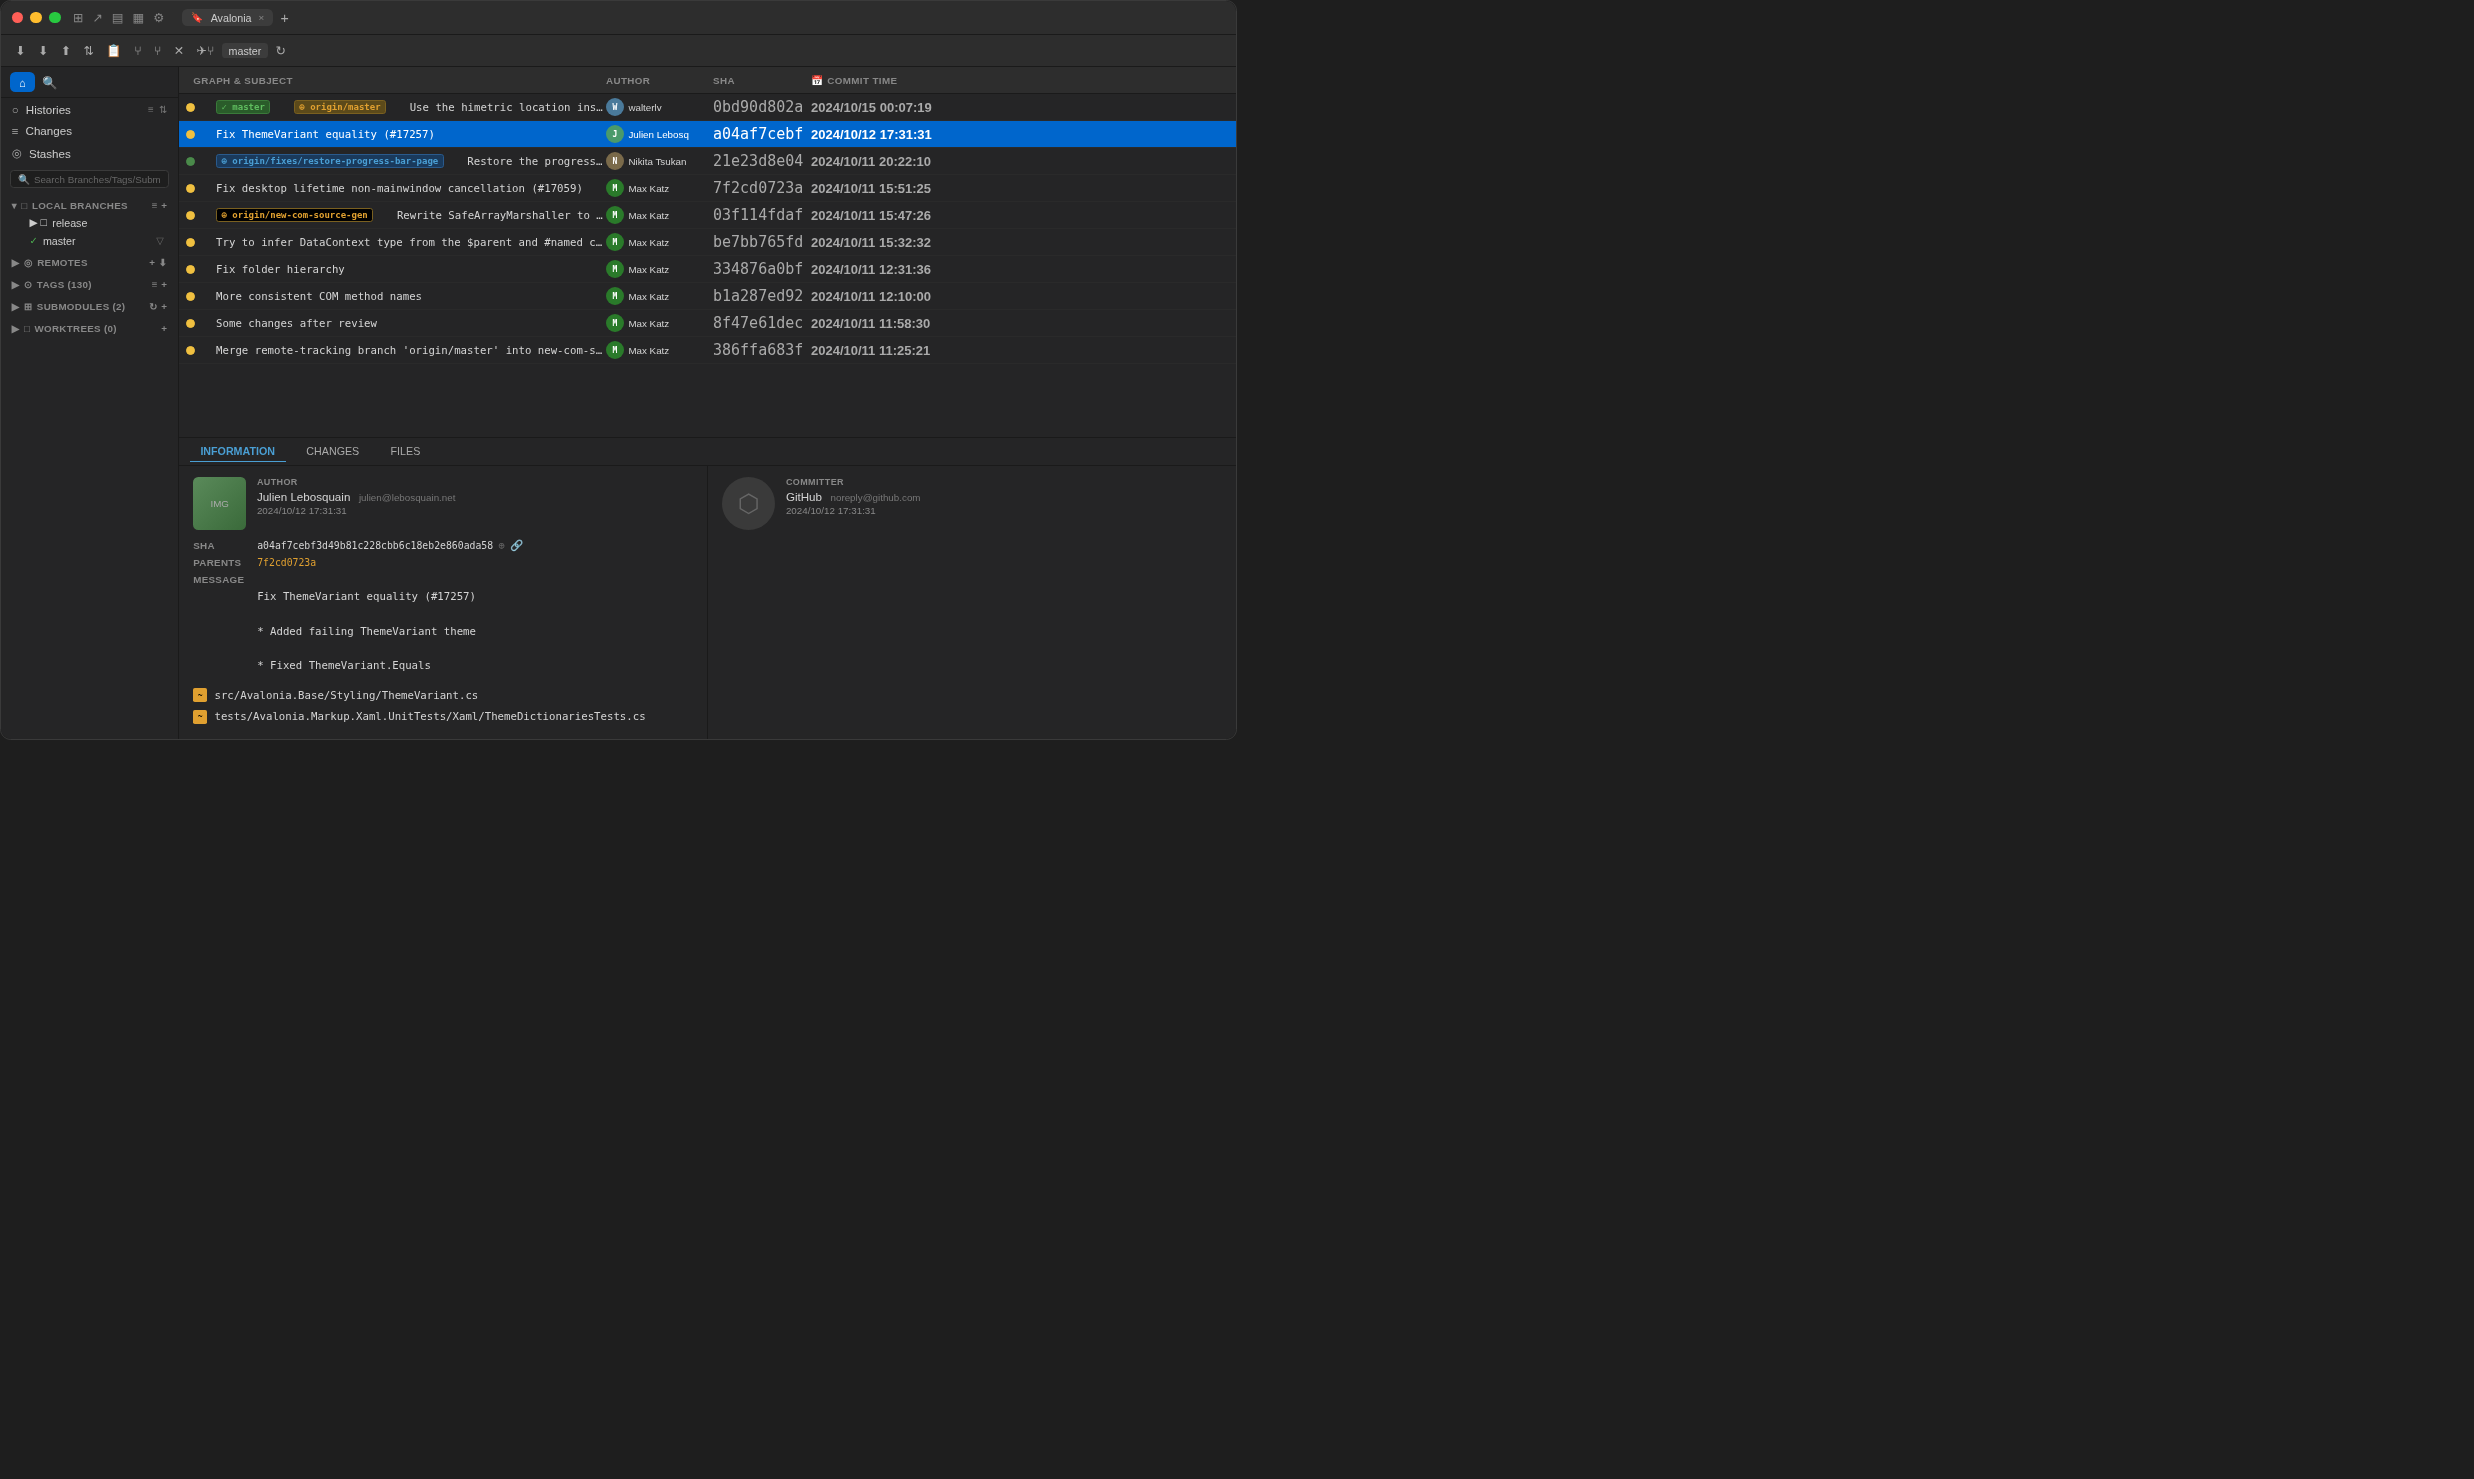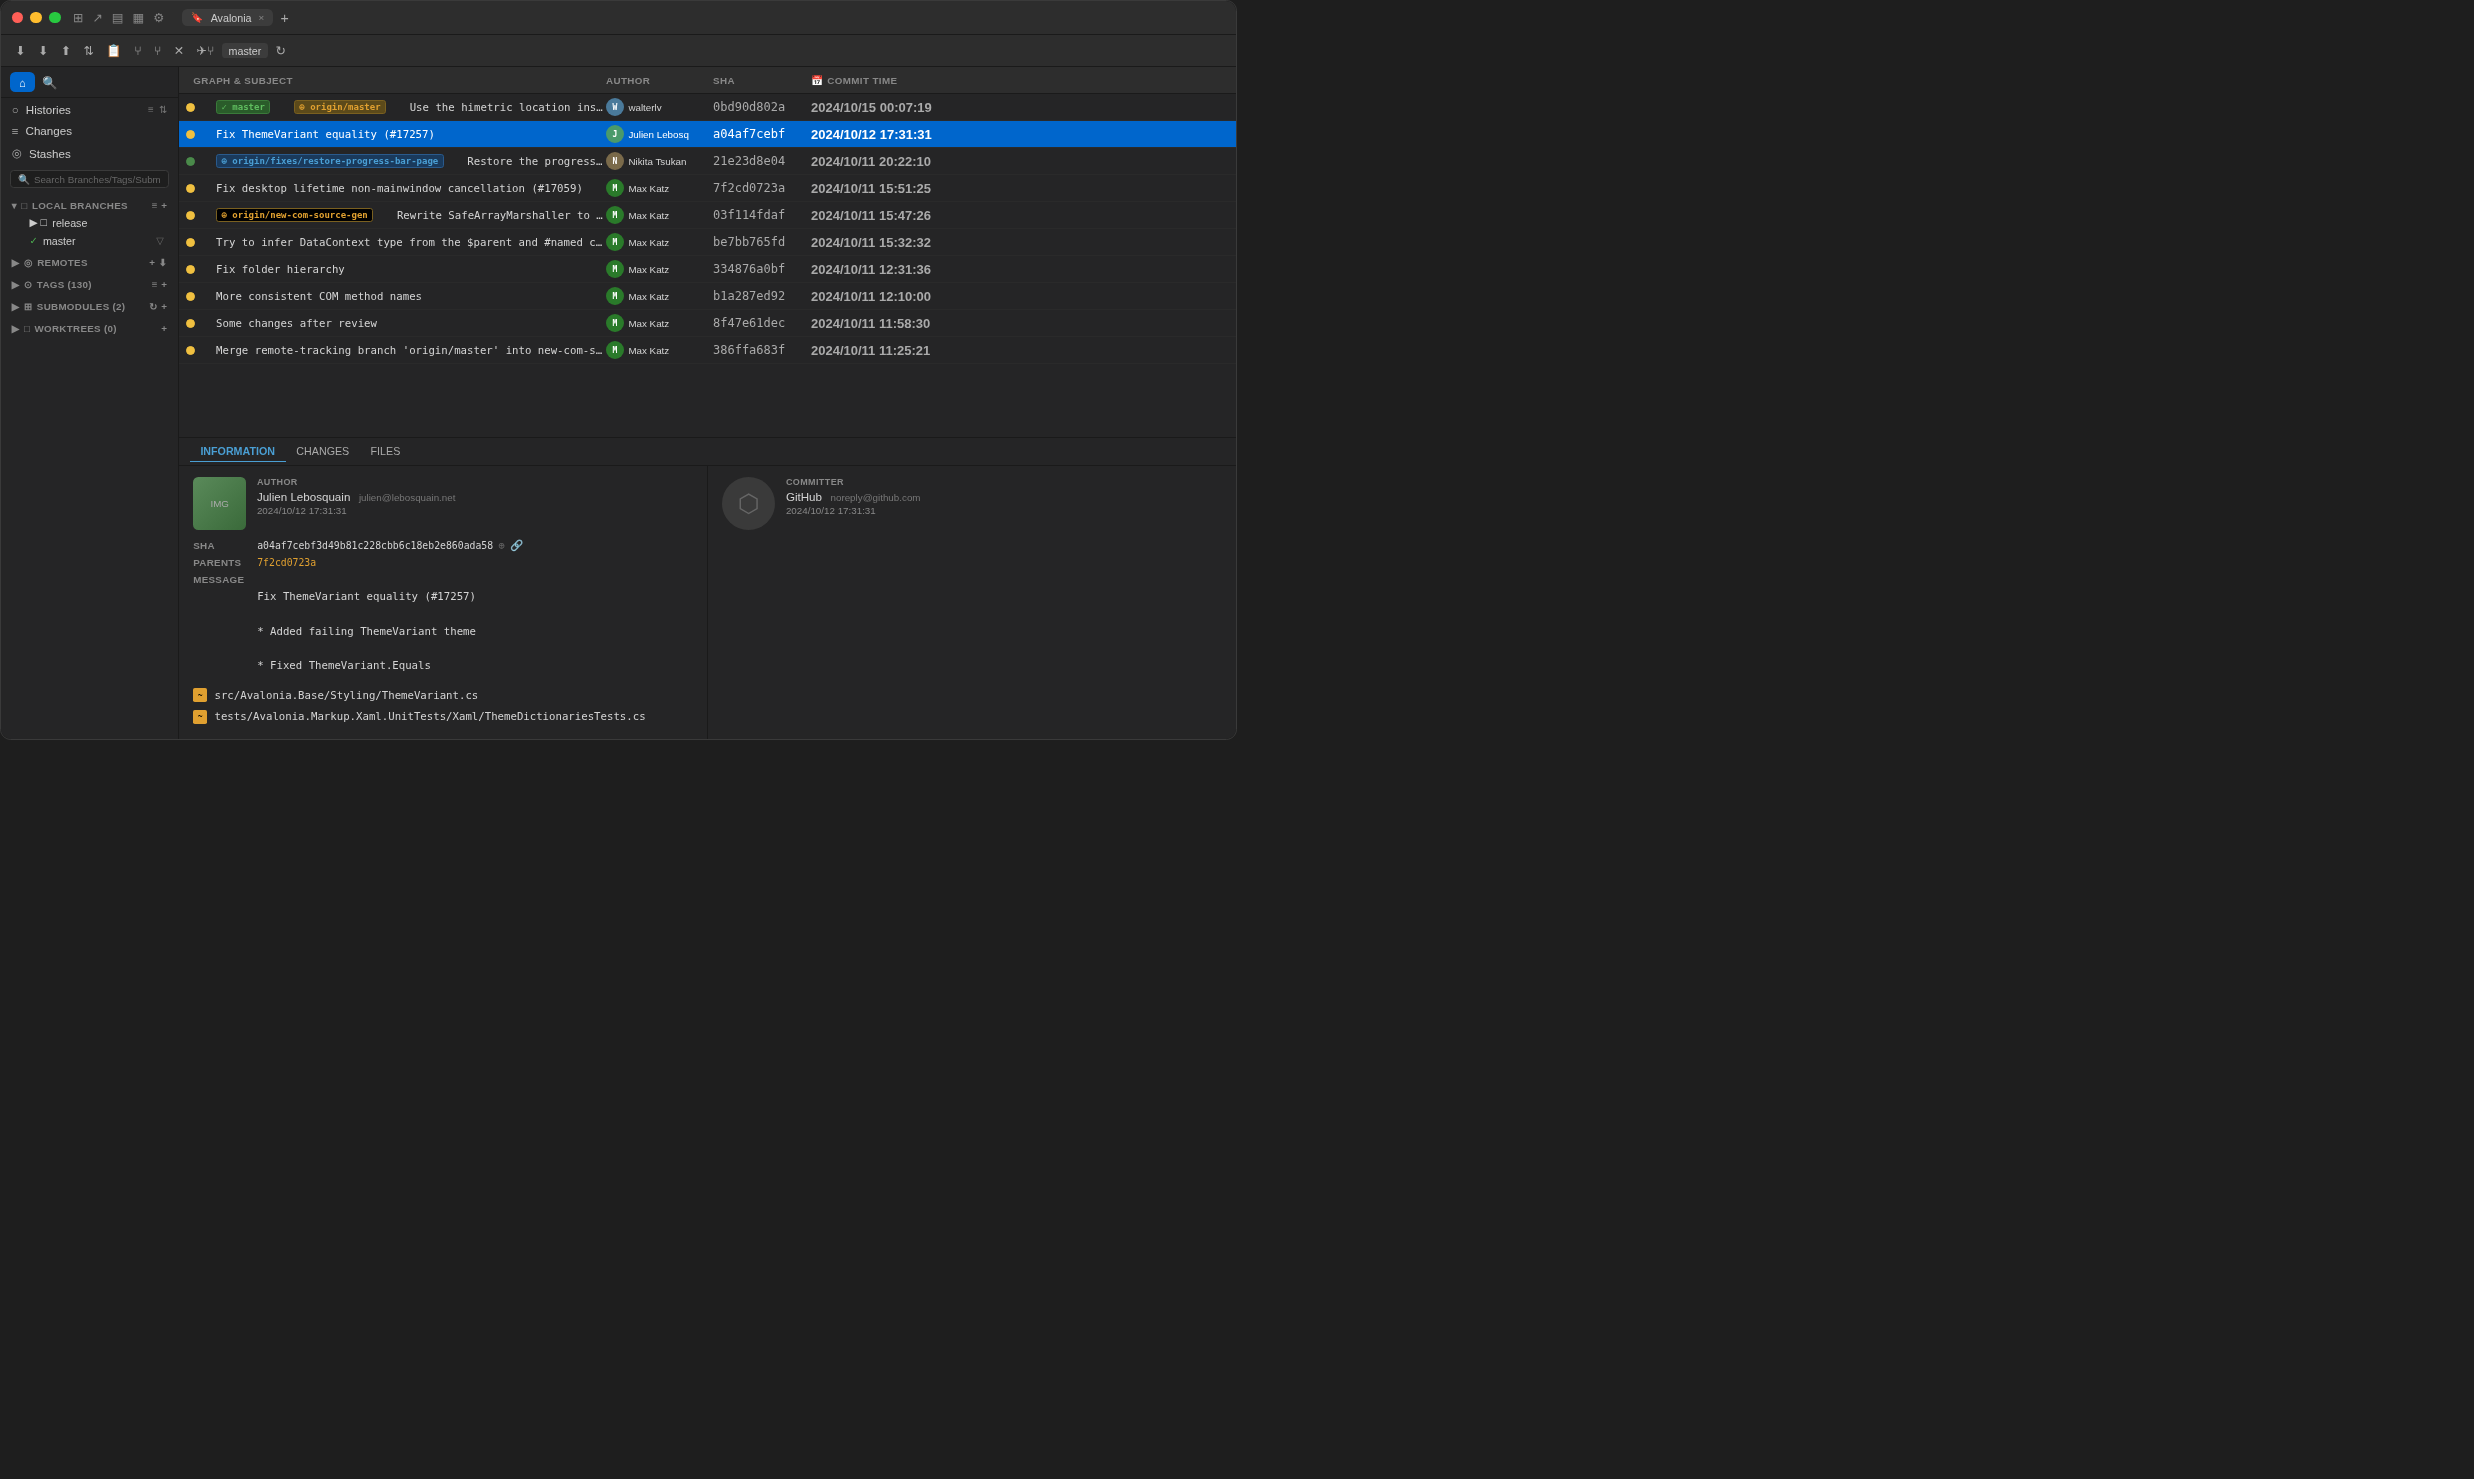--- a/index.html
+++ b/index.html
@@ -311,21 +311,21 @@
     }
     .author-name {
       font-size: 9.8px;
       white-space: nowrap;
       overflow: hidden;
       text-overflow: ellipsis;
       font-family: -apple-system, sans-serif;
     }
     .commit-sha {
       width: 98px;
-      font-size: 12px;
+      font-size: 15px;
       color: #aaa;
       font-family: 'SF Mono', monospace;
     }
     .commit-time {
       flex: 1;
       font-size: 13px;
       color: #aaa;
       font-family: -apple-system, sans-serif;
       font-weight: 600;
     }
@@ -373,20 +373,21 @@
       background: #252526;
       overflow: hidden;
     }
     .detail-tabs {
       display: flex;
       align-items: center;
       border-bottom: 0.9px solid #1a1a1a;
       height: 28.4px;
       padding: 0 10.7px;
       flex-shrink: 0;
+      gap: 10px;
     }
     .detail-tab {
       padding: 3.6px 10.7px;
       font-size: 10.7px;
       cursor: pointer;
       color: #aaa;
       border-bottom: 1.8px solid transparent;
     }
     .detail-tab.active {
       color: #4a9fd4;

